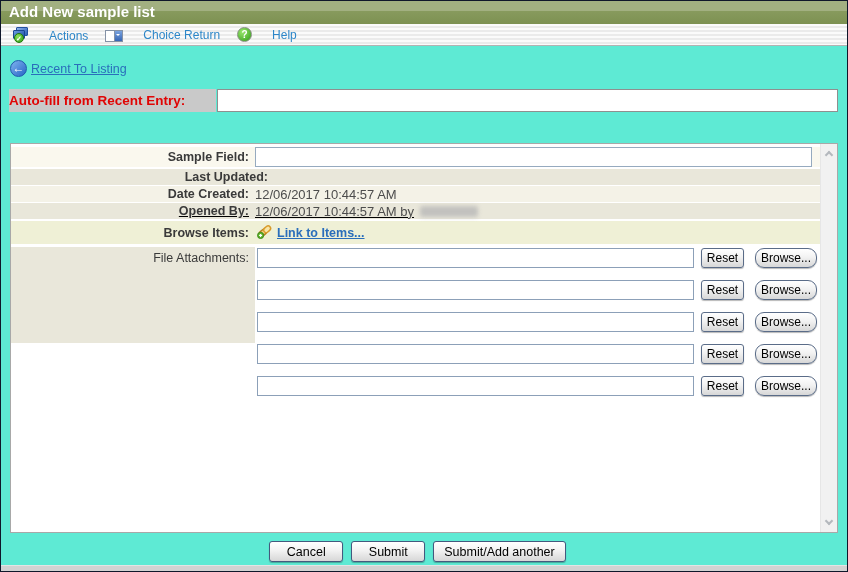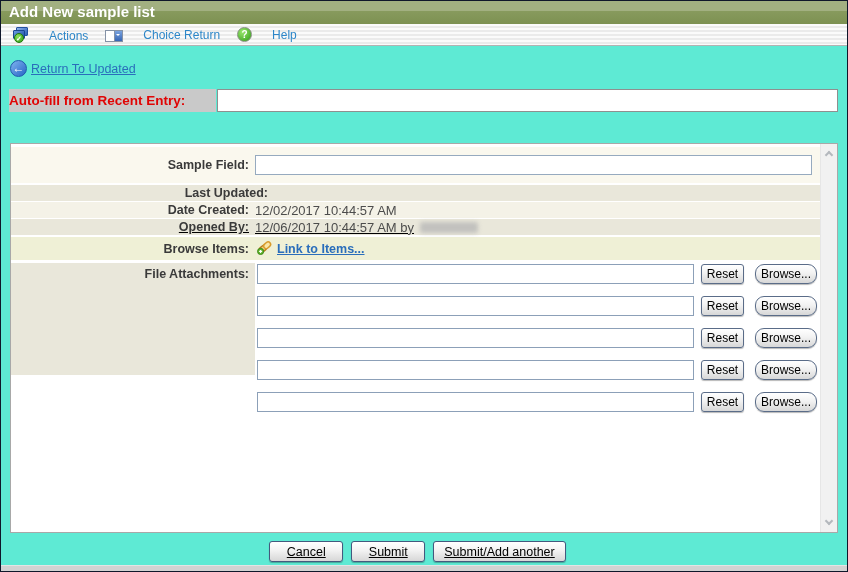--- a/index.html
+++ b/index.html
@@ -57,57 +57,57 @@
 
   
   .panel { position:absolute; top:142px; left:9px; width:828px; height:390px;
     border:1px solid #a8a8a8; background:#ffffff; }
   .panel-content { position:absolute; left:0; top:0; right:17px; bottom:0; padding-top:3px; overflow:hidden; }
 
   .frow { display:flex; align-items:center; }
   .flabel { width:244px; text-align:right; padding-right:6px; font-weight:bold; font-size:12.5px; color:#3a3a3a; flex:none; }
   .fvalue { font-size:13px; color:#4c4c4c; display:flex; align-items:center; }
 
-  .row-sample   { height:36px; background:#faf8ee; margin-bottom:2px; }
+  .row-sample   { height:20px; background:#faf8ee; margin-bottom:2px; }
   .row-updated  { height:16px; background:#e9e7da; margin-bottom:1px;padding-left:19px; }
   .row-created  { height:16px; background:#f4f2e7; margin-bottom:1px; }
   .row-opened   { height:16px; background:#e9e7da; margin-bottom:2px;text-decoration:underline; }
   .row-linked   { height:23px; background:#eff0d6; margin-bottom:3px; }
   .row-files    { min-height:130px; background:#ffffff; align-items:flex-start; }
 
   .sample-input { width:557px; height:20px; border:1px solid #96aabf; font-size:13px; padding:1px 3px; }
 
   .redacted { display:inline-block; width:58px; height:11px; background:#b5b5b5;
     filter:blur(2px); border-radius:2px; margin-left:6px; opacity:.75; }
 
   .linked-link { color:#2a6ebb; font-weight:bold; font-size:12.5px; text-decoration:underline; margin-left:4px; cursor:pointer; }
   .ico-link { flex:none; margin-left:2px; }
 
-  .files-label-col { width:244px; background:#e9e7da; height:112px; flex:none;
-    text-align:right; padding:4px 6px 0 0; font-weight:bold; font-size:12.5px; color:#3a3a3a; }
+  .files-label-col { width:244px; background:#e9e7da; height:96px; flex:none;
+    text-align:right; padding:4px 6px 0 0; font-weight:normal; font-size:12.5px; color:#3a3a3a; }
   .files-col { display:flex; flex-direction:column; gap:12px; padding:1px 0 0 2px; }
   .file-row { display:flex; align-items:center; }
   .file-input { width:437px; height:20px; border:1px solid #8ca0b8; font-size:12px; padding:1px 3px; }
 
   .btn { height:20px; border:1px solid #5a6c88; border-radius:3px;
     background:linear-gradient(#ffffff, #f2f2f2 45%, #d7d7d7);
     box-shadow:0 1px 1px rgba(0,0,0,0.28);
     font-family:"Liberation Sans", sans-serif; font-size:12px; color:#000; cursor:pointer; }
   .btn-reset  { width:43px; margin-left:7px; }
   .btn-browse { width:62px; margin-left:11px;border-radius:9px; }
 
   
   .vscroll { position:absolute; right:0; top:0; bottom:0; width:17px; background:#f1f1f1; border-left:1px solid #e6e6e6; }
   .chev { position:absolute; left:5px; width:6px; height:6px; border-top:2px solid #b4b8bd; border-left:2px solid #b4b8bd; }
   .chev-up   { top:8px; transform:rotate(45deg); }
   .chev-down { bottom:8px; transform:rotate(225deg); }
 
   
   .footer-buttons { position:absolute; top:540px; left:0; right:13px;
-    display:flex; justify-content:center; gap:8px;text-decoration:underline; }
+    display:flex; justify-content:center; gap:8px; }
   .btn-footer { height:21px; min-width:74px; padding:0 10px; border:1px solid #44597e; font-size:12.5px; }
   .footer-strip { position:absolute; left:0; right:0; bottom:0; height:6px; background:#d2d2d2; border-top:1px solid #e4e4e4; }
 </style>
 </head>
 <body>
 
 <div class="window">
 
   <div class="titlebar">Add New sample list</div>
 
@@ -127,42 +127,42 @@
       <span>Choice Return</span>
     </div>
     <div class="tool-item">
       <span class="ico-help">?</span>
       <span>Help</span>
     </div>
   </div>
 
   <div class="return-row">
     <span class="ico-return">←</span>
-    <span class="return-link">Return To Updated</span>
+    <span class="return-link">Recent To Listing</span>
   </div>
 
   <div class="autofill-label">Auto-fill from Recent Entry:</div>
   <input class="autofill-input" type="text" value="" style="">
 
   <div class="panel">
     <div class="panel-content">
 
       <div class="frow row-sample">
         <span class="flabel">Sample Field:</span>
         <input class="sample-input" type="text" value="" style="">
       </div>
 
       <div class="frow row-updated">
         <span class="flabel">Last Updated:</span>
         <span class="fvalue"></span>
       </div>
 
       <div class="frow row-created">
         <span class="flabel">Date Created:</span>
-        <span class="fvalue">12/02/2017 10:44:57 AM</span>
+        <span class="fvalue">12/06/2017 10:44:57 AM</span>
       </div>
 
       <div class="frow row-opened">
         <span class="flabel">Opened By:</span>
         <span class="fvalue">12/06/2017 10:44:57 AM by</span>
         <span class="redacted"></span>
       </div>
 
       <div class="frow row-linked">
         <span class="flabel">Browse Items:</span>

